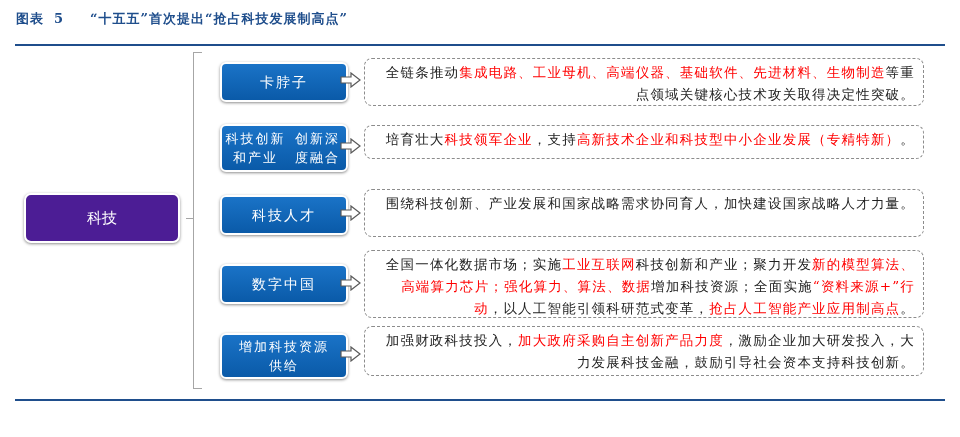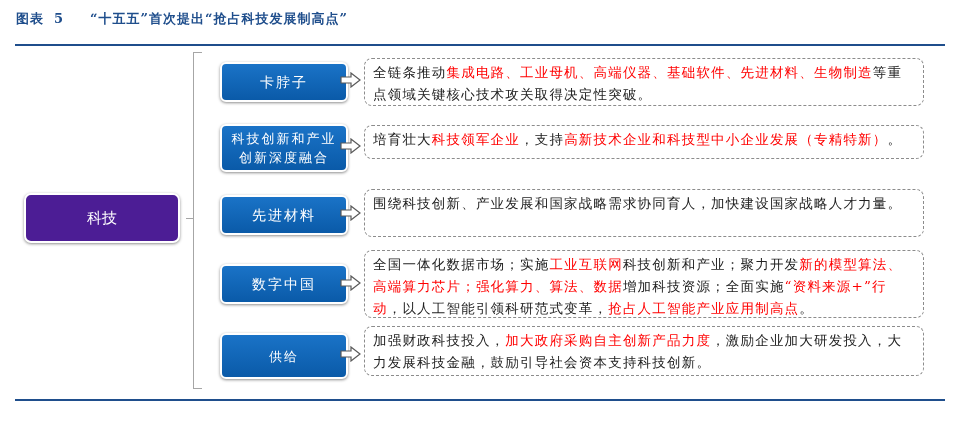--- a/index.html
+++ b/index.html
@@ -35,20 +35,21 @@
     color: #fff; display: flex; align-items: center; justify-content: center; text-align: center;
     font-size: 14px; letter-spacing: 2px; line-height: 20px;
     background-image: linear-gradient(#1a73c7, #0a5aa8);
   }
   .node.small { font-size: 13px; line-height: 19px; }
   .arrow { position: absolute; left: 340px; width: 22px; height: 16px; }
   .desc {
     position: absolute; left: 364px; width: 560px; border: 1.5px dashed #8c8c8c; border-radius: 8px;
     font-size: 13.5px; line-height: 22px; color: #222; padding: 2px 8px; box-sizing: border-box;
     letter-spacing: 1.2px;
+    text-align: right;
   }
   .red { color: #ff0000; }
 </style>
 </head>
 <body>
 
 <div class="title">
   <span>图表</span><span class="num">5</span><span>“十五五”首次提出“抢占科技发展制高点”</span>
 </div>
 <div class="rule-top"></div>
@@ -62,52 +63,53 @@
 <div class="node" style="top:62px;height:36px;">
   <span>卡脖子</span>
 </div>
 <svg class="arrow" style="top:72px" viewBox="0 0 22 16">
     <path d="M1 5 H11 V1 L20 8 L11 15 V11 H1 Z" fill="#fff" stroke="#595959" stroke-width="1.2"></path>
   </svg>
 <div class="desc" style="top:58px;height:48px;">
   <span>全链条推动</span><span class="red">集成电路、工业母机、高端仪器、基础软件、先进材料、生物制造</span><span>等重点领域关键核心技术攻关取得决定性突破。</span>
 </div>
 
-<div class="node small" style="top:124px;height:44px;flex-direction:column;">
+<div class="node small" style="top:124px;height:44px;flex-direction:row;">
   <span>科技创新和产业</span>
   <span>创新深度融合</span>
 </div>
 <svg class="arrow" style="top:138px" viewBox="0 0 22 16">
     <path d="M1 5 H11 V1 L20 8 L11 15 V11 H1 Z" fill="#fff" stroke="#595959" stroke-width="1.2"></path>
   </svg>
 <div class="desc" style="top:125px;height:34px;">
   <span>培育壮大</span><span class="red">科技领军企业</span><span>，支持</span><span class="red">高新技术企业和科技型中小企业发展（专精特新）</span><span>。</span>
 </div>
 
 <div class="node" style="top:195px;height:36px;">
-  <span>先进材料</span>
+  <span>科技人才</span>
 </div>
 <svg class="arrow" style="top:205px" viewBox="0 0 22 16">
     <path d="M1 5 H11 V1 L20 8 L11 15 V11 H1 Z" fill="#fff" stroke="#595959" stroke-width="1.2"></path>
   </svg>
 <div class="desc" style="top:189px;height:48px;">
   <span>围绕科技创新、产业发展和国家战略需求协同育人，加快建设国家战略人才力量。</span>
 </div>
 
 <div class="node" style="top:264px;height:36px;">
   <span>数字中国</span>
 </div>
 <svg class="arrow" style="top:275px" viewBox="0 0 22 16">
     <path d="M1 5 H11 V1 L20 8 L11 15 V11 H1 Z" fill="#fff" stroke="#595959" stroke-width="1.2"></path>
   </svg>
 <div class="desc" style="top:250px;height:68px;">
   <span>全国一体化数据市场；实施</span><span class="red">工业互联网</span><span>科技创新和产业；聚力开发</span><span class="red">新的模型算法、高端算力芯片；强化算力、算法、数据</span><span>增加科技资源；全面实施</span><span class="red">“资料来源+”行动</span><span>，以人工智能引领科研范式变革，</span><span class="red">抢占人工智能产业应用制高点</span><span>。</span>
 </div>
 
 <div class="node small" style="top:333px;height:42px;flex-direction:column;">
+  <span>增加科技资源</span>
   <span>供给</span>
 </div>
 <svg class="arrow" style="top:346px" viewBox="0 0 22 16">
     <path d="M1 5 H11 V1 L20 8 L11 15 V11 H1 Z" fill="#fff" stroke="#595959" stroke-width="1.2"></path>
   </svg>
 <div class="desc" style="top:326px;height:50px;">
   <span>加强财政科技投入，</span><span class="red">加大政府采购自主创新产品力度</span><span>，激励企业加大研发投入，大力发展科技金融，鼓励引导社会资本支持科技创新。</span>
 </div>
 
 <div class="rule-bottom"></div>

